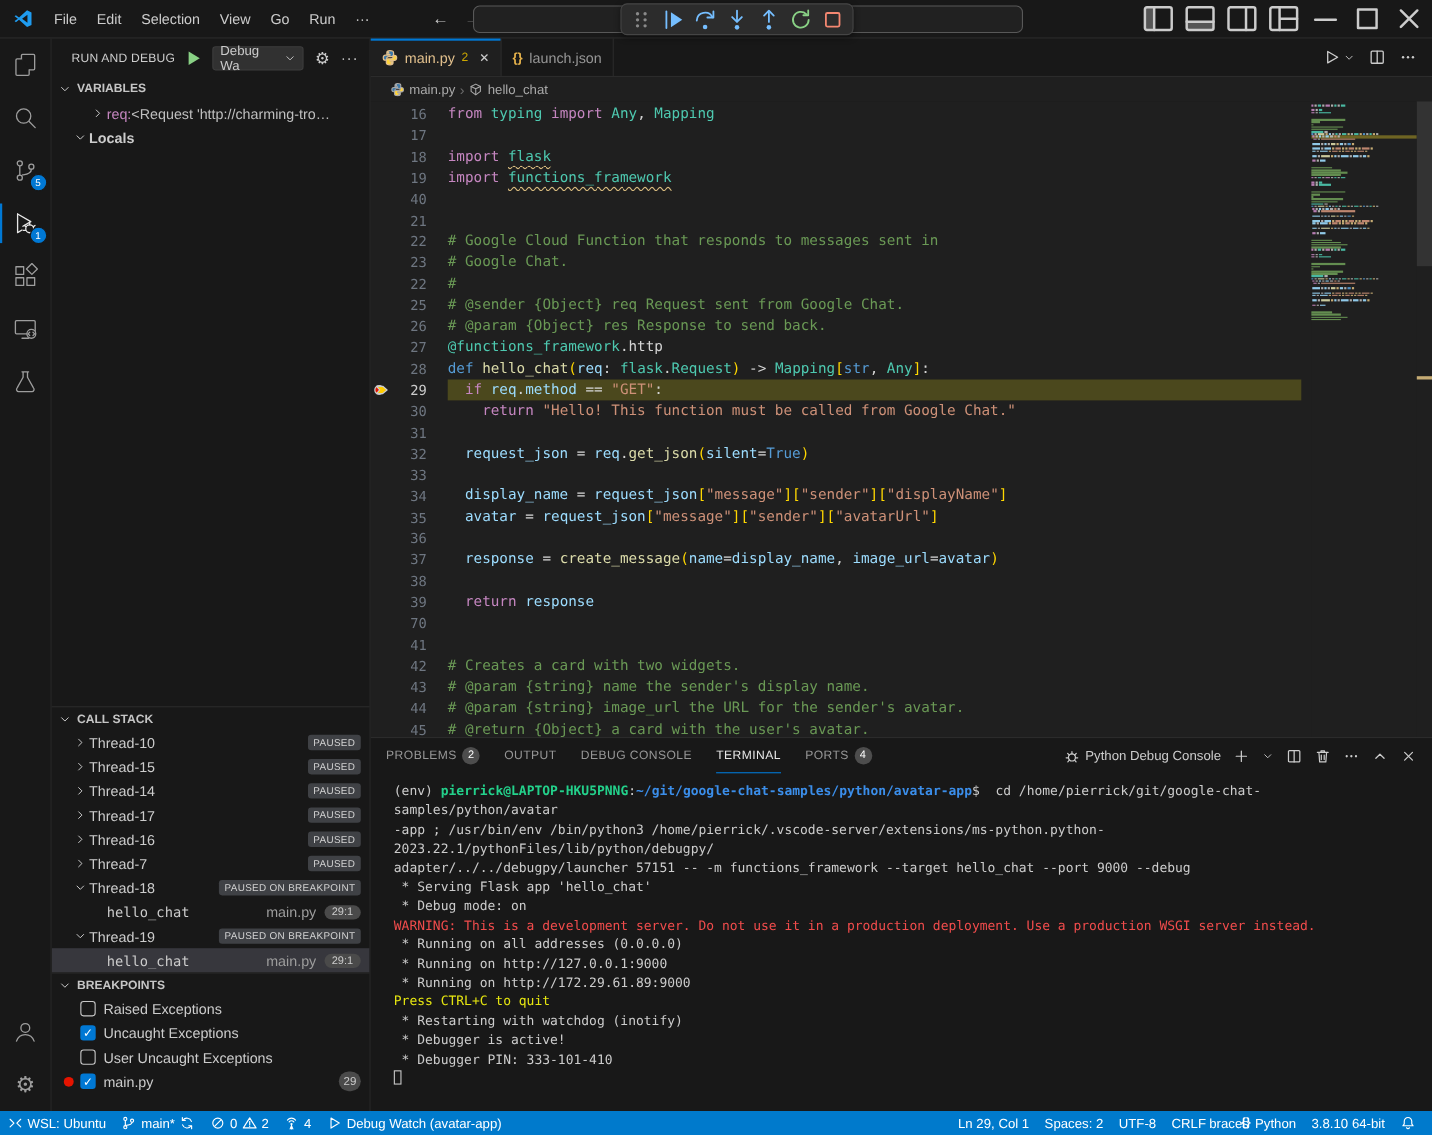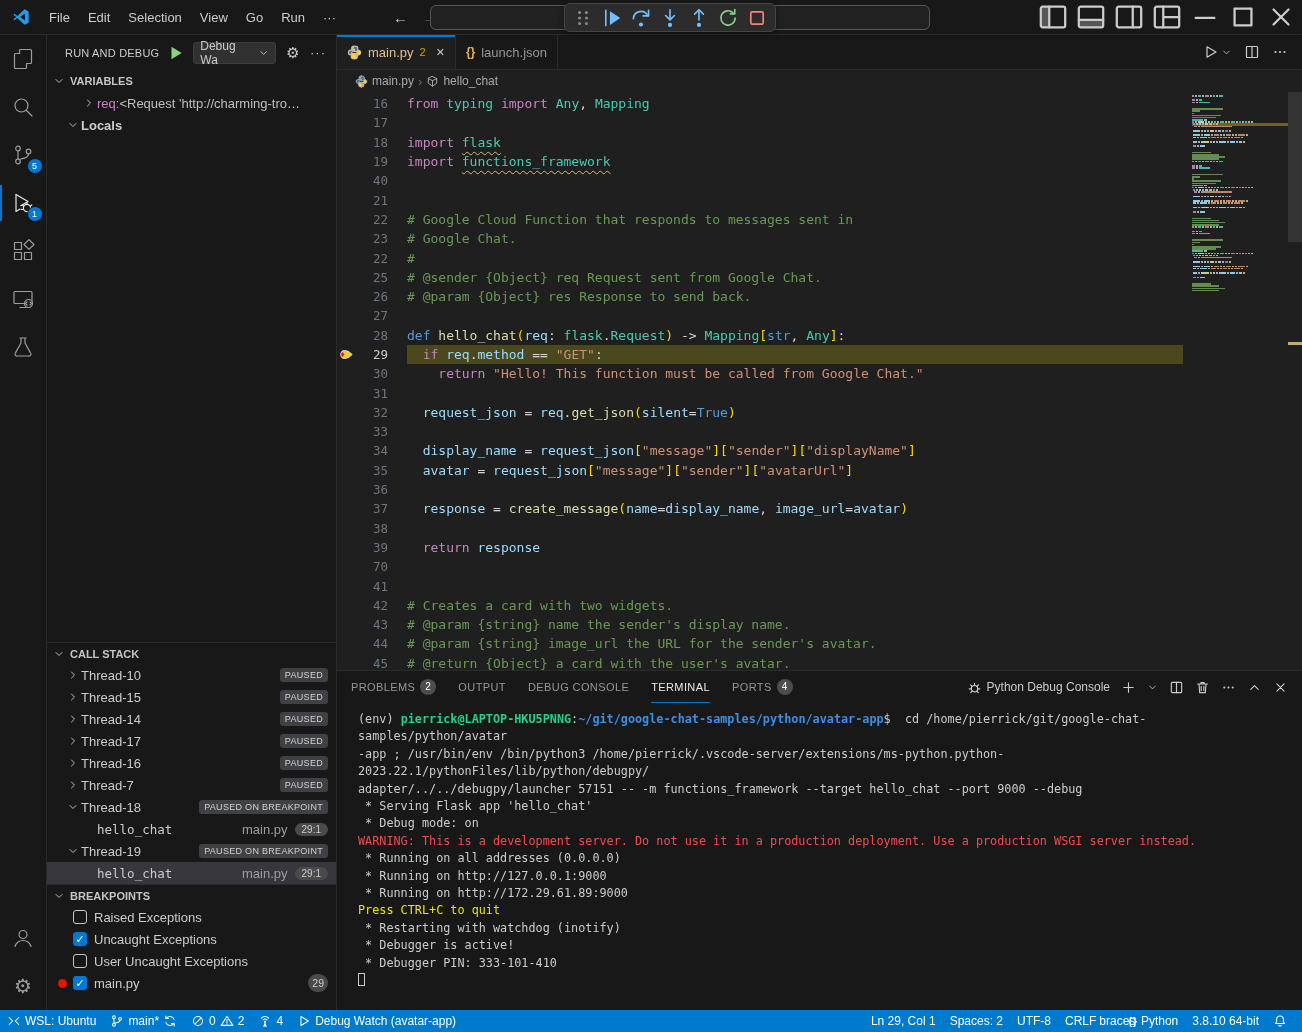--- a/index.html
+++ b/index.html
@@ -597,20 +597,21 @@
             <span class="code"><span class="tk-co"># @sender {Object} req Request sent from Google Chat.</span></span>
           </div>
           <div class="cl">
             <span class="g"></span>
             <span class="ln">26</span>
             <span class="code"><span class="tk-co"># @param {Object} res Response to send back.</span></span>
           </div>
           <div class="cl">
             <span class="g"></span>
             <span class="ln">27</span>
+            <span class="code"><span class="tk-ty">@functions_framework</span><span class="tk-pl">.http</span></span>
           </div>
           <div class="cl">
             <span class="g"></span>
             <span class="ln">28</span>
             <span class="code"><span class="tk-kb">def</span><span class="tk-pl"> </span><span class="tk-fn">hello_chat</span><span class="tk-br">(</span><span class="tk-va">req</span><span class="tk-pl">: </span><span class="tk-ty">flask</span><span class="tk-pl">.</span><span class="tk-ty">Request</span><span class="tk-br">)</span><span class="tk-pl"> -&gt; </span><span class="tk-ty">Mapping</span><span class="tk-br">[</span><span class="tk-kb">str</span><span class="tk-pl">, </span><span class="tk-ty">Any</span><span class="tk-br">]</span><span class="tk-pl">:</span></span>
           </div>
           <div class="cl cur">
             <span class="g">
               <svg viewBox="0 0 16 16" width="15" height="15" stroke="none">
                 <circle cx="5" cy="8" r="4.2" fill="#e51400"></circle>

